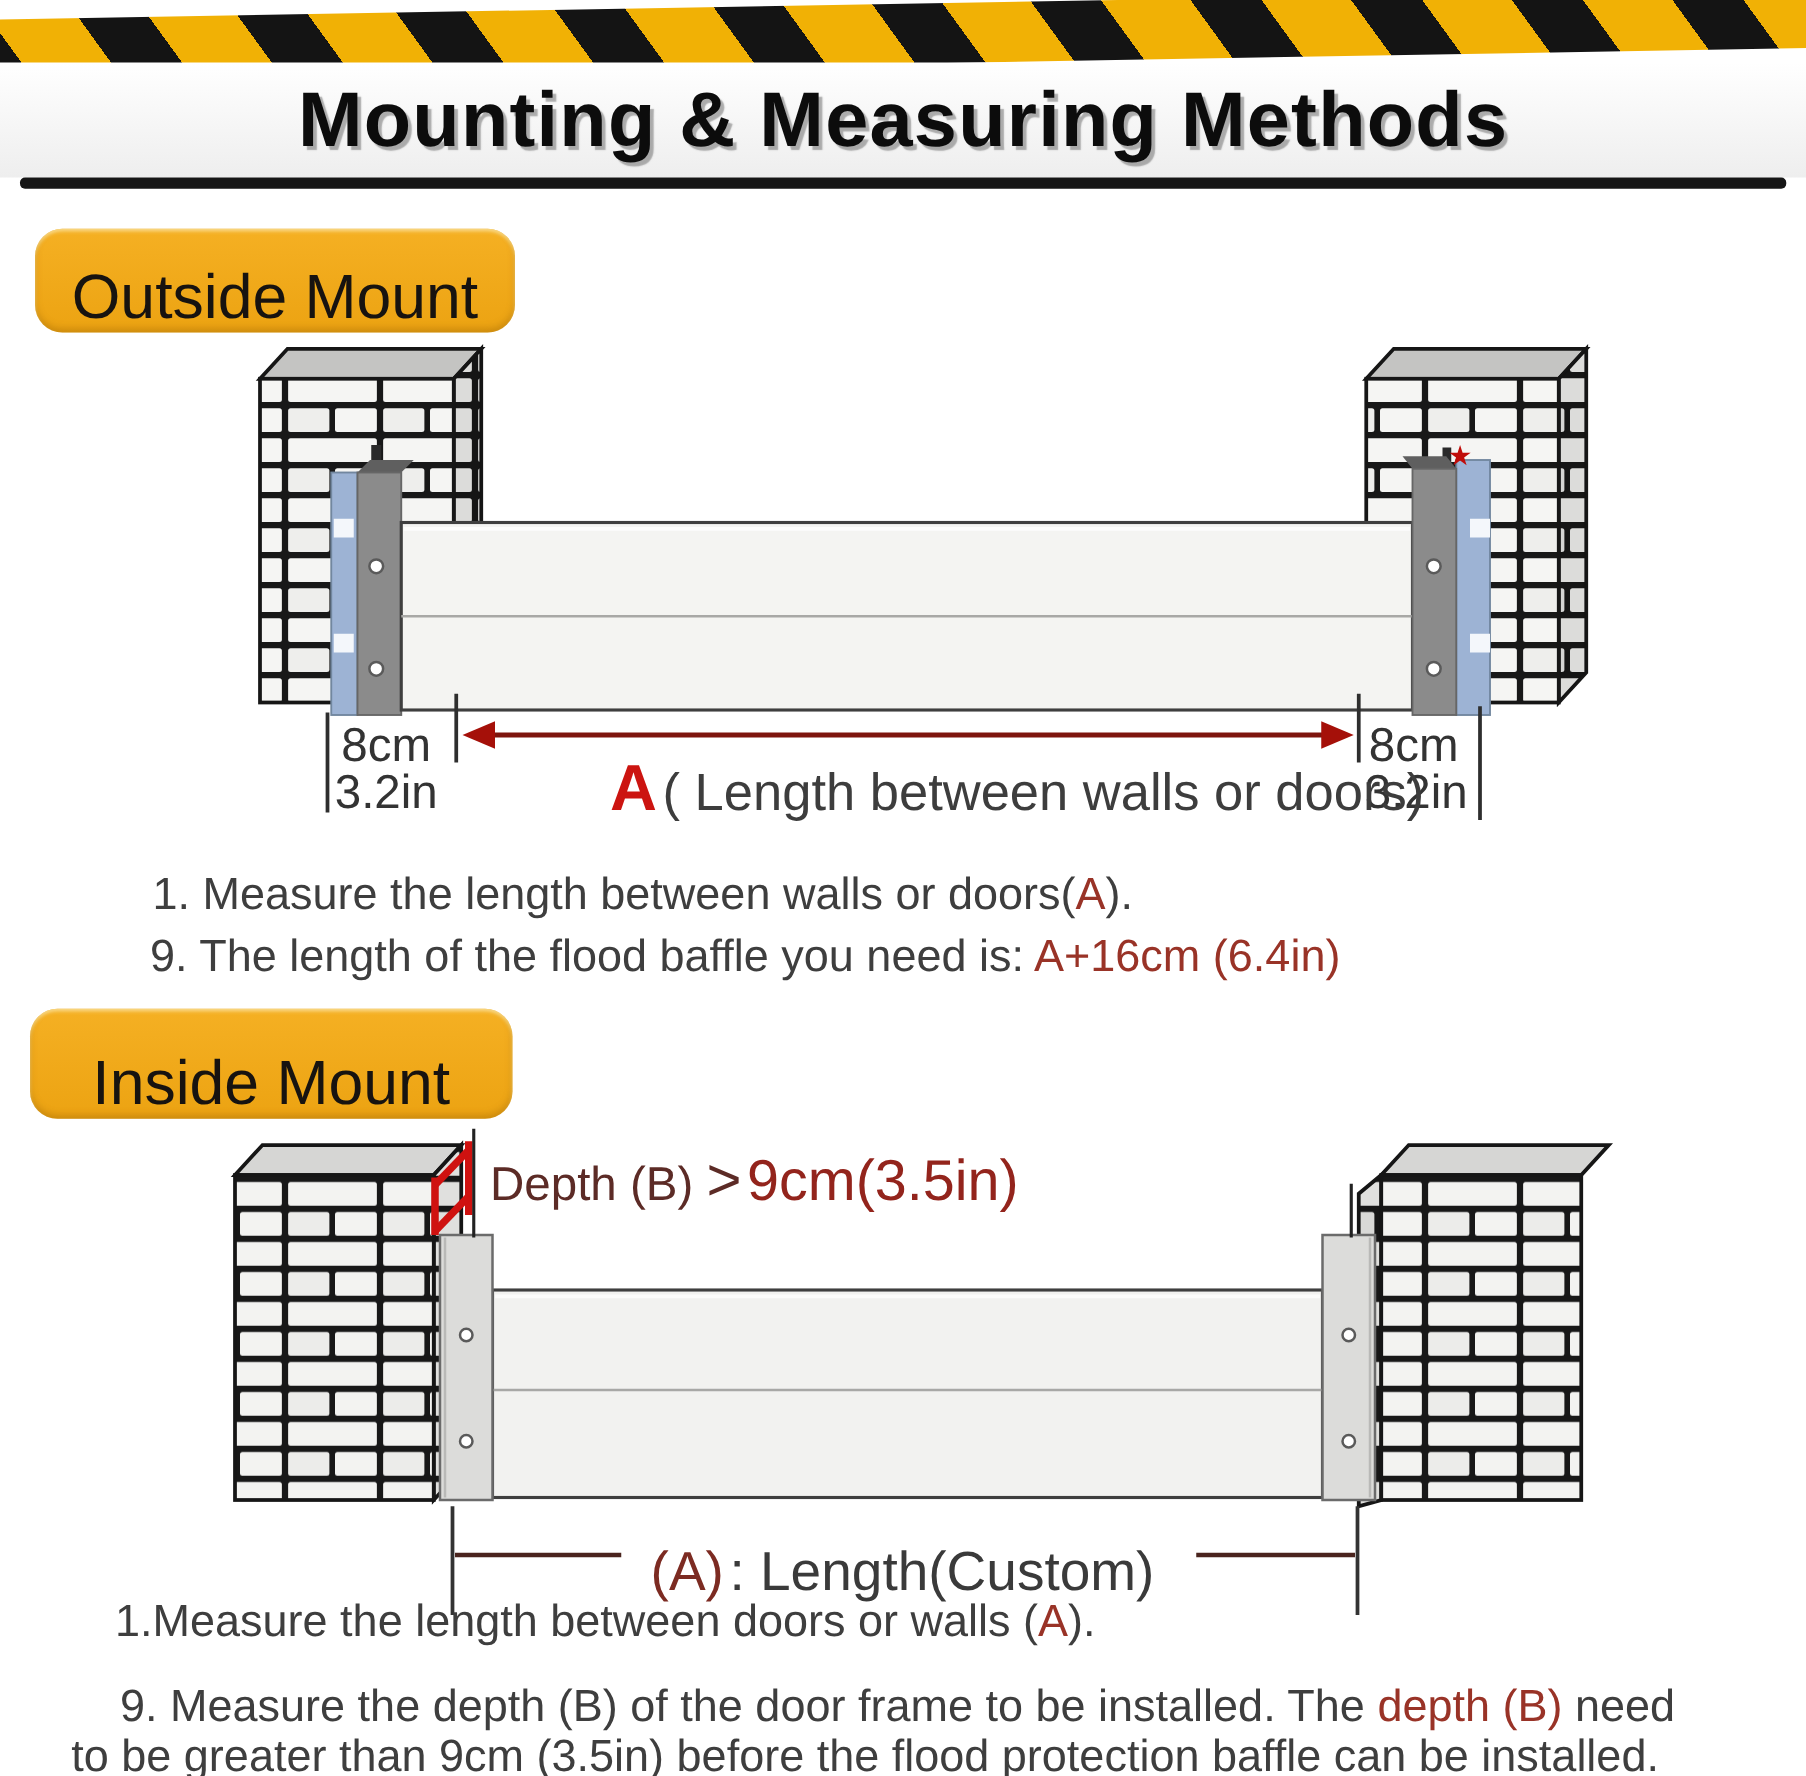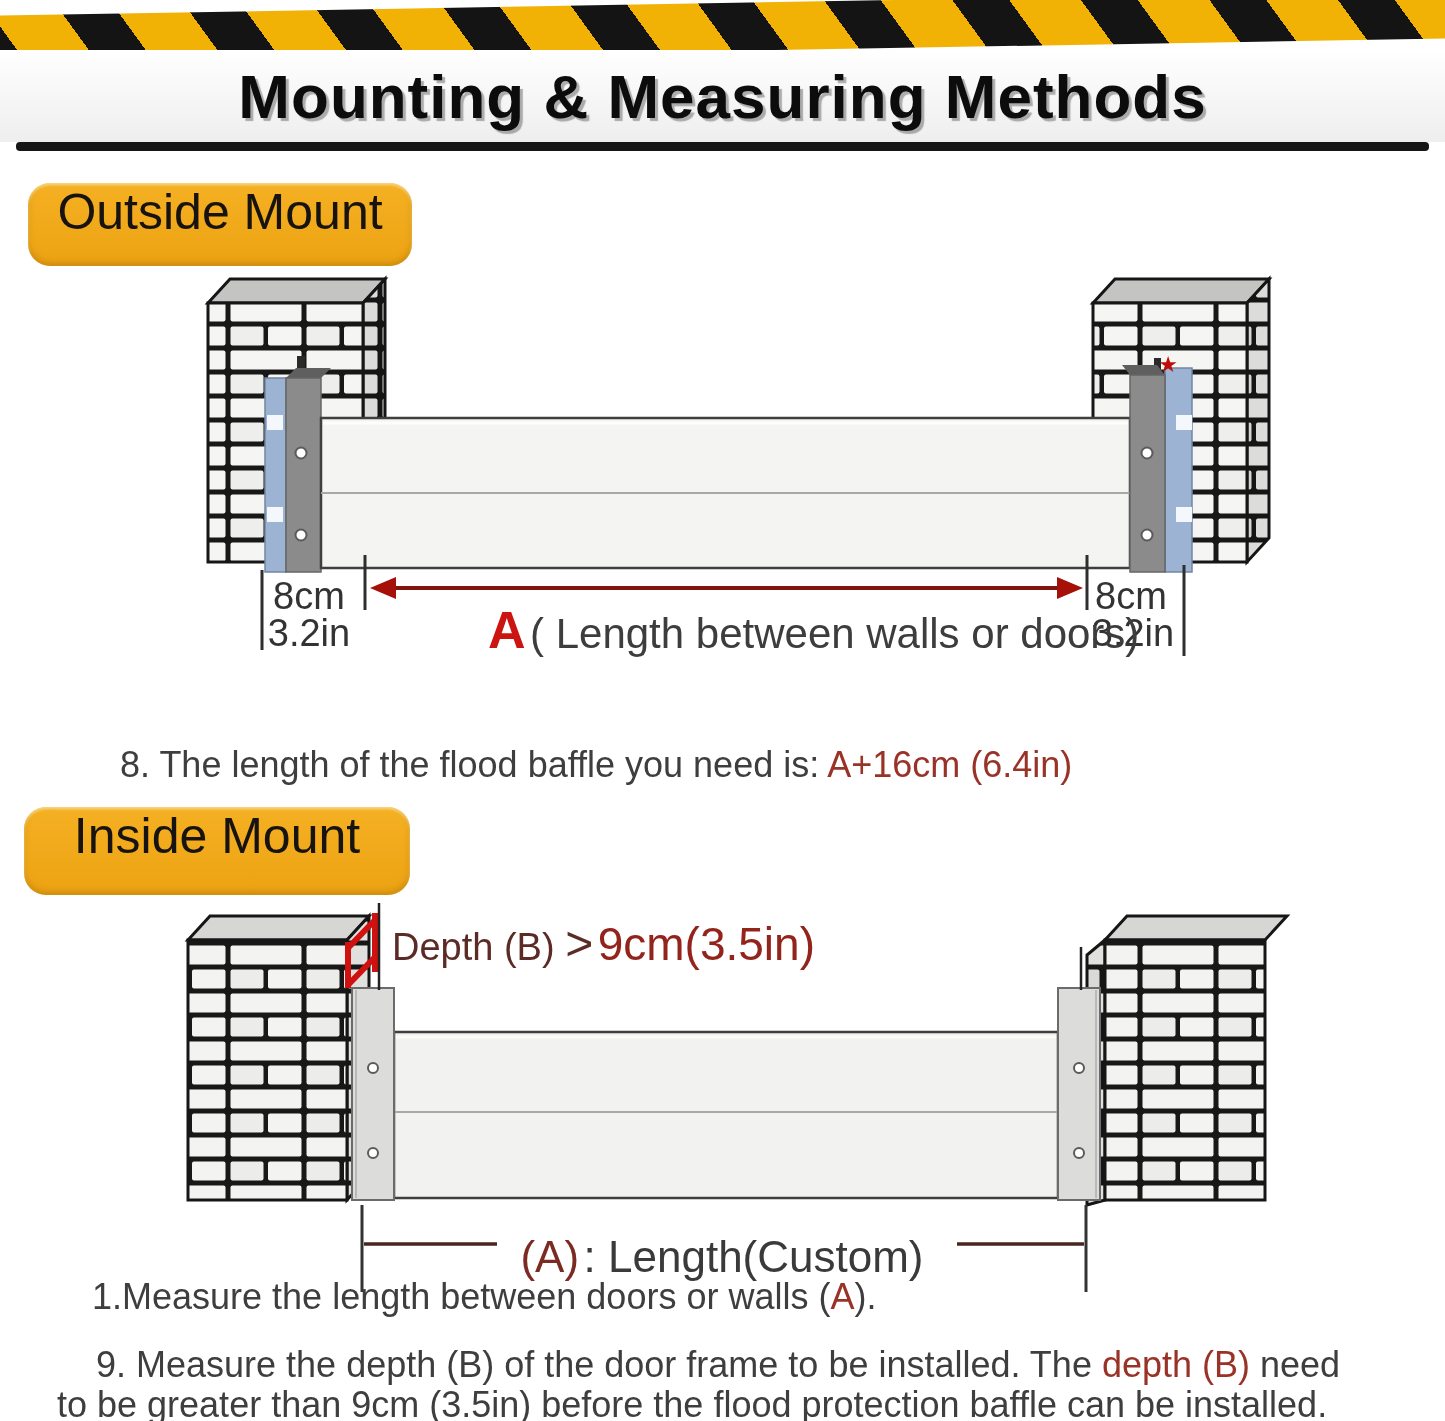--- a/index.html
+++ b/index.html
@@ -24,21 +24,21 @@
   }
   .banner-bar{
     position:absolute; left:16px; right:16px; top:142px; height:9px;
     background:#161616; border-radius:4px;
   }
   
   .badge{
     position:absolute; border-radius:22px;
     background:linear-gradient(#f5b023,#eca312);
     box-shadow:inset 0 -3px 6px rgba(140,90,0,0.35), inset 0 2px 3px rgba(255,235,170,0.8);
-    display:flex; align-items:flex-start; justify-content:center;
+    display:flex; align-items:flex-end; justify-content:center;
     font-size:50px; color:#171310;
   }
   .badge.outside{ left:28px; top:183px; width:384px; height:83px; }
   .badge.inside { left:24px; top:807px; width:386px; height:88px; }
   
   .diagram{ position:absolute; left:0; }
   .svg-outside{ top:252px; }
   .svg-inside{ top:895px; }
   
   .step{ position:absolute; font-size:36px; color:#3e3e3e; white-space:nowrap; }
@@ -135,21 +135,22 @@
     <text x="309" y="357" font-size="38" fill="#333333" text-anchor="middle">8cm</text>
     <text x="309" y="394" font-size="38" fill="#333333" text-anchor="middle">3.2in</text>
     <text x="1131" y="357" font-size="38" fill="#333333" text-anchor="middle">8cm</text>
     <text x="1133" y="394" font-size="38" fill="#333333" text-anchor="middle">3.2in</text>
     <text x="488" y="396">
       <tspan font-size="52" font-weight="bold" fill="#cc1410">A</tspan>
       <tspan font-size="42" fill="#3d3d3d">( Length between walls or doors)</tspan>
     </text>
   </svg>
 
-  <div class="step o-step2"><span>8. The length of the flood baffle you need is: </span><span class="accent">A+16cm (6.4in)</span></div>
+  <div class="step o-step1"><span>1. Measure the length between walls or doors(</span><span class="accent">A</span><span>).</span></div>
+  <div class="step o-step2"><span>9. The length of the flood baffle you need is: </span><span class="accent">A+16cm (6.4in)</span></div>
 
   <svg class="diagram svg-inside" width="1445" height="410" viewBox="0 0 1445 410">
     <defs>
       <pattern id="bkB" patternUnits="userSpaceOnUse" width="76" height="48">
         <rect width="76" height="48" fill="#181818"></rect>
         <rect x="2.5" y="2.5" width="71" height="19" rx="2" fill="#f3f3f1"></rect>
         <rect x="2.5" y="26.5" width="33" height="19" rx="2" fill="#ececea"></rect>
         <rect x="40" y="26.5" width="33.5" height="19" rx="2" fill="#f3f3f1"></rect>
       </pattern>
     </defs>

